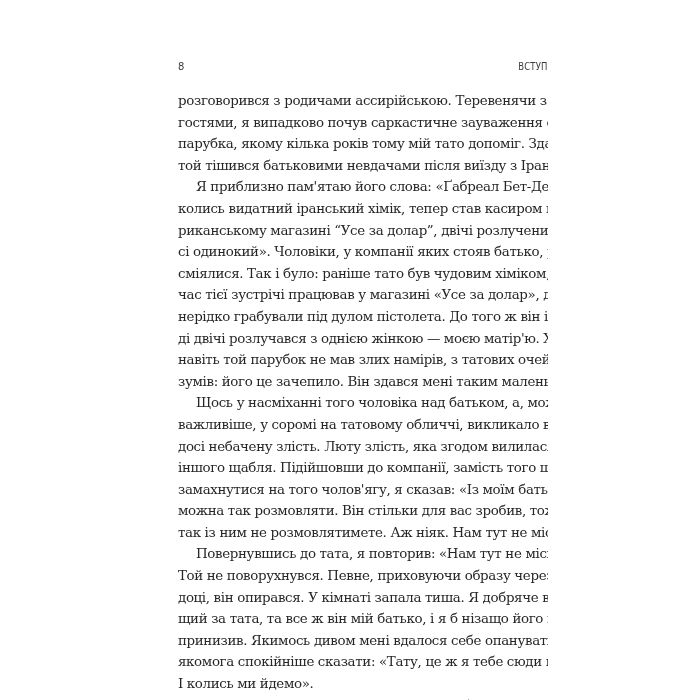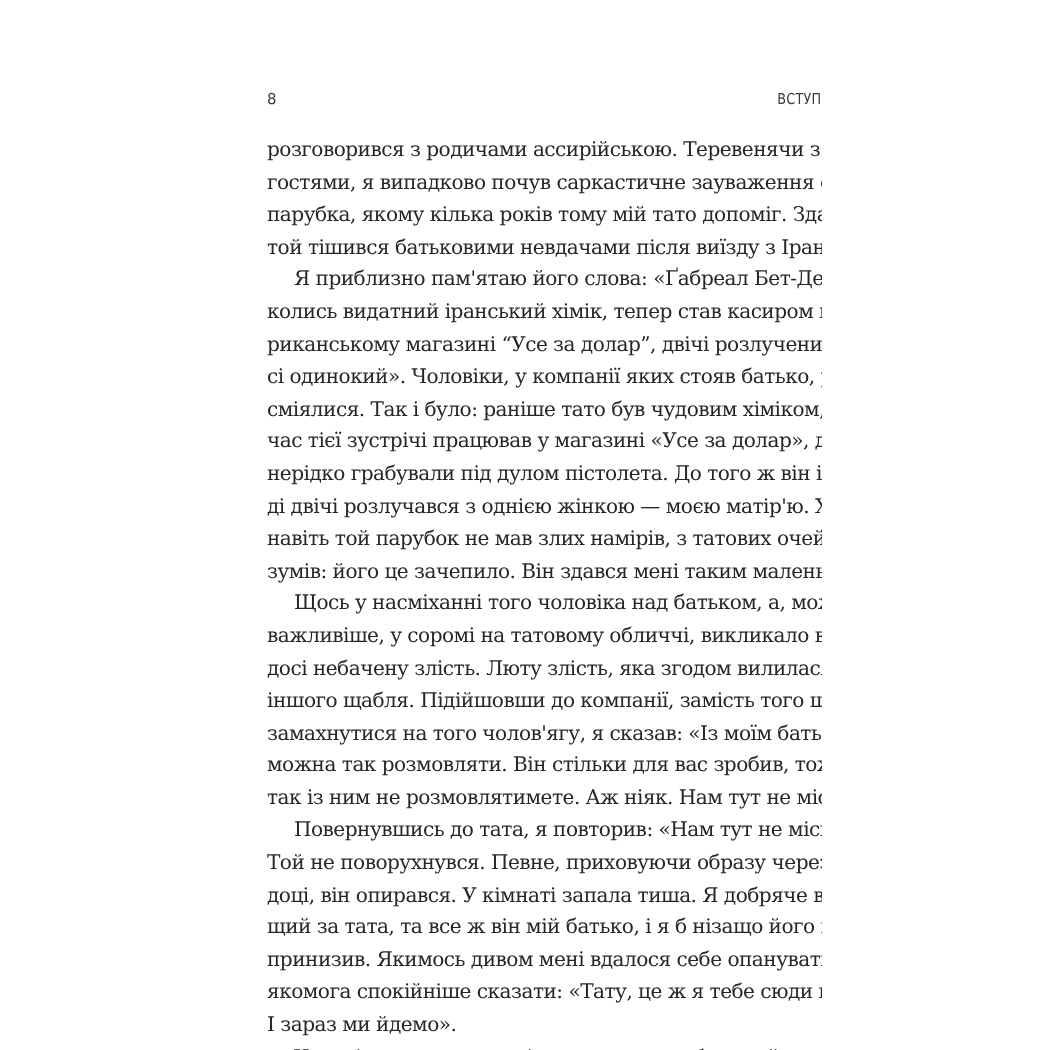--- a/index.html
+++ b/index.html
@@ -114,21 +114,21 @@
       <span class="line">так із ним не розмовлятимете. Аж ніяк. Нам тут не місце».</span>
     </div>
 
     <div>
       <span class="line indent">Повернувшись до тата, я повторив: «Нам тут не місце».</span>
       <span class="line">Той не поворухнувся. Певне, приховуючи образу через гор-</span>
       <span class="line">доці, він опирався. У кімнаті запала тиша. Я добряче ви-</span>
       <span class="line">щий за тата, та все ж він мій батько, і я б нізащо його не</span>
       <span class="line">принизив. Якимось дивом мені вдалося себе опанувати та</span>
       <span class="line">якомога спокійніше сказати: «Тату, це ж я тебе сюди привіз.</span>
-      <span class="line last">І зараз ми йдемо».</span>
+      <span class="line last">І колись ми йдемо».</span>
     </div>
 
     <div>
       <span class="line indent">Чоловіки навколо витріщалися на нас: батько й син у без-</span>
 
     </div>
 
   </div>
 </div>
 

